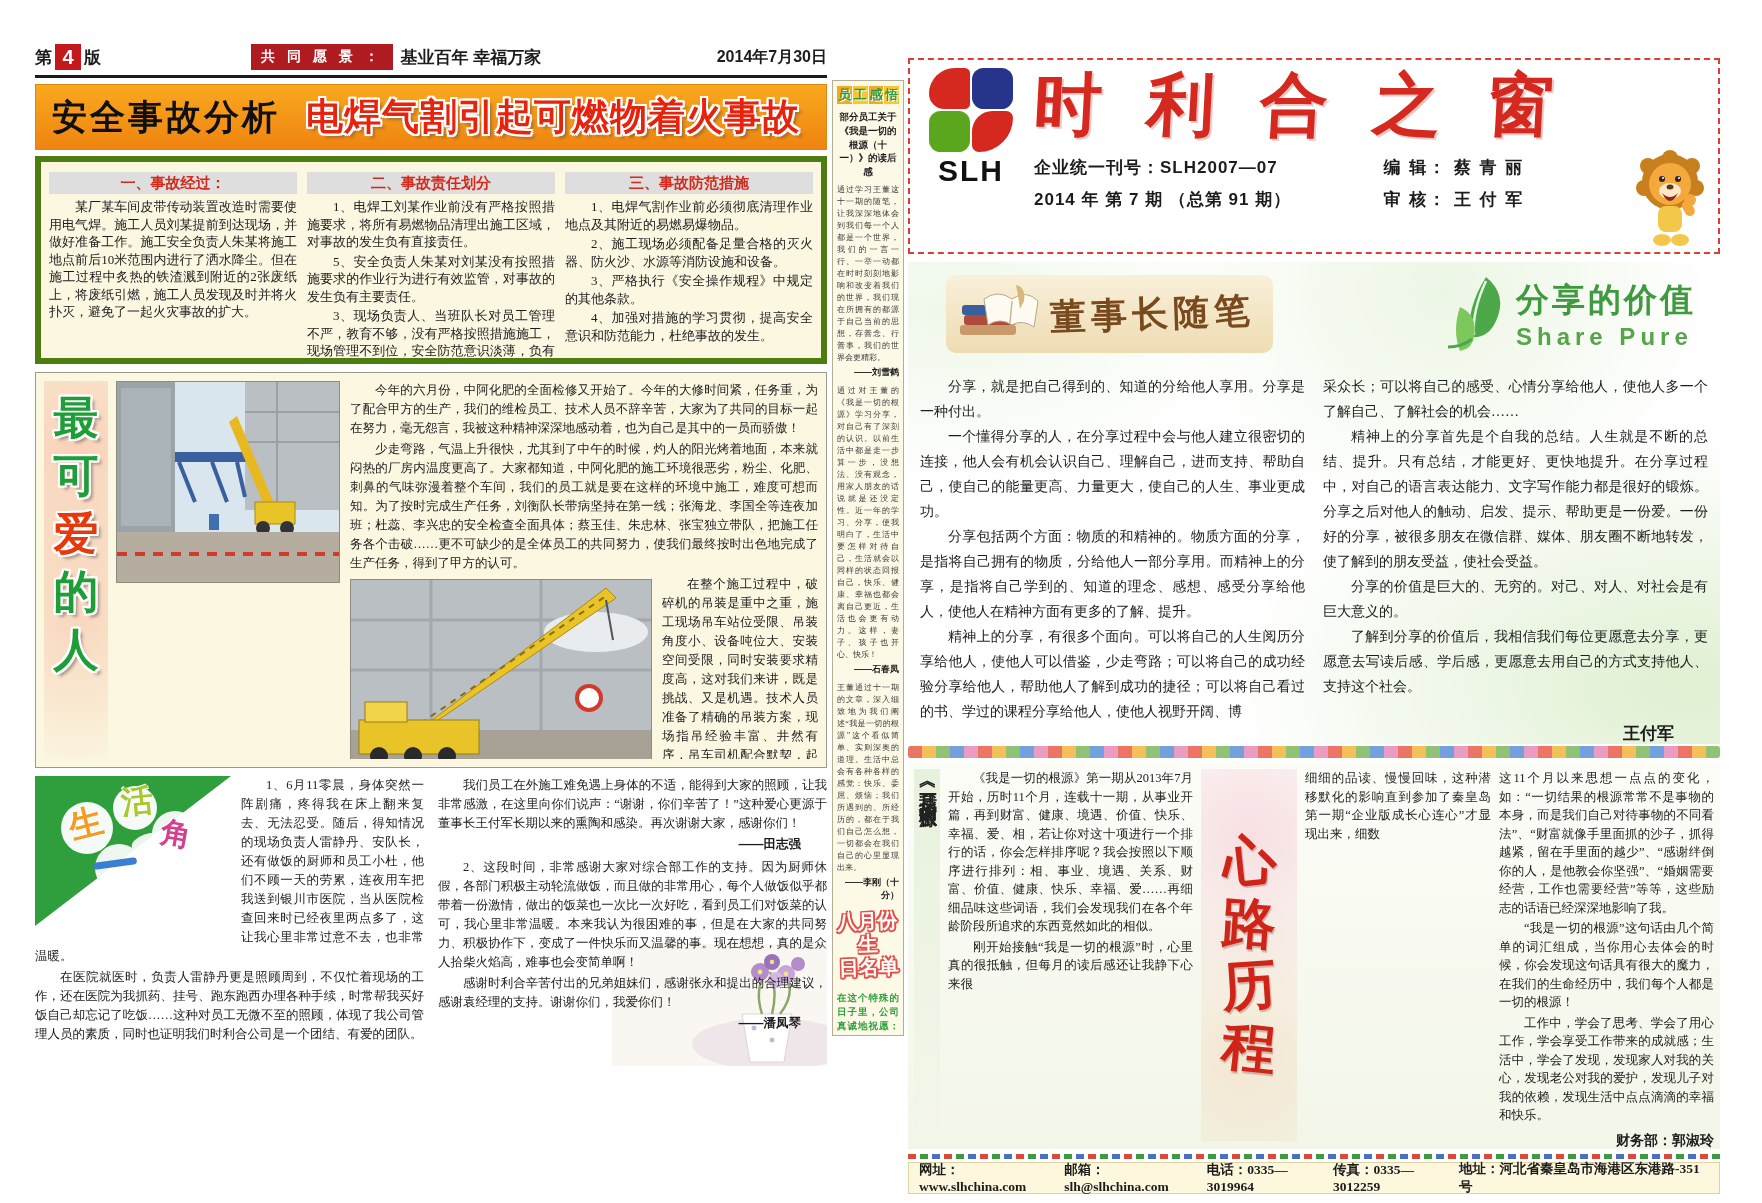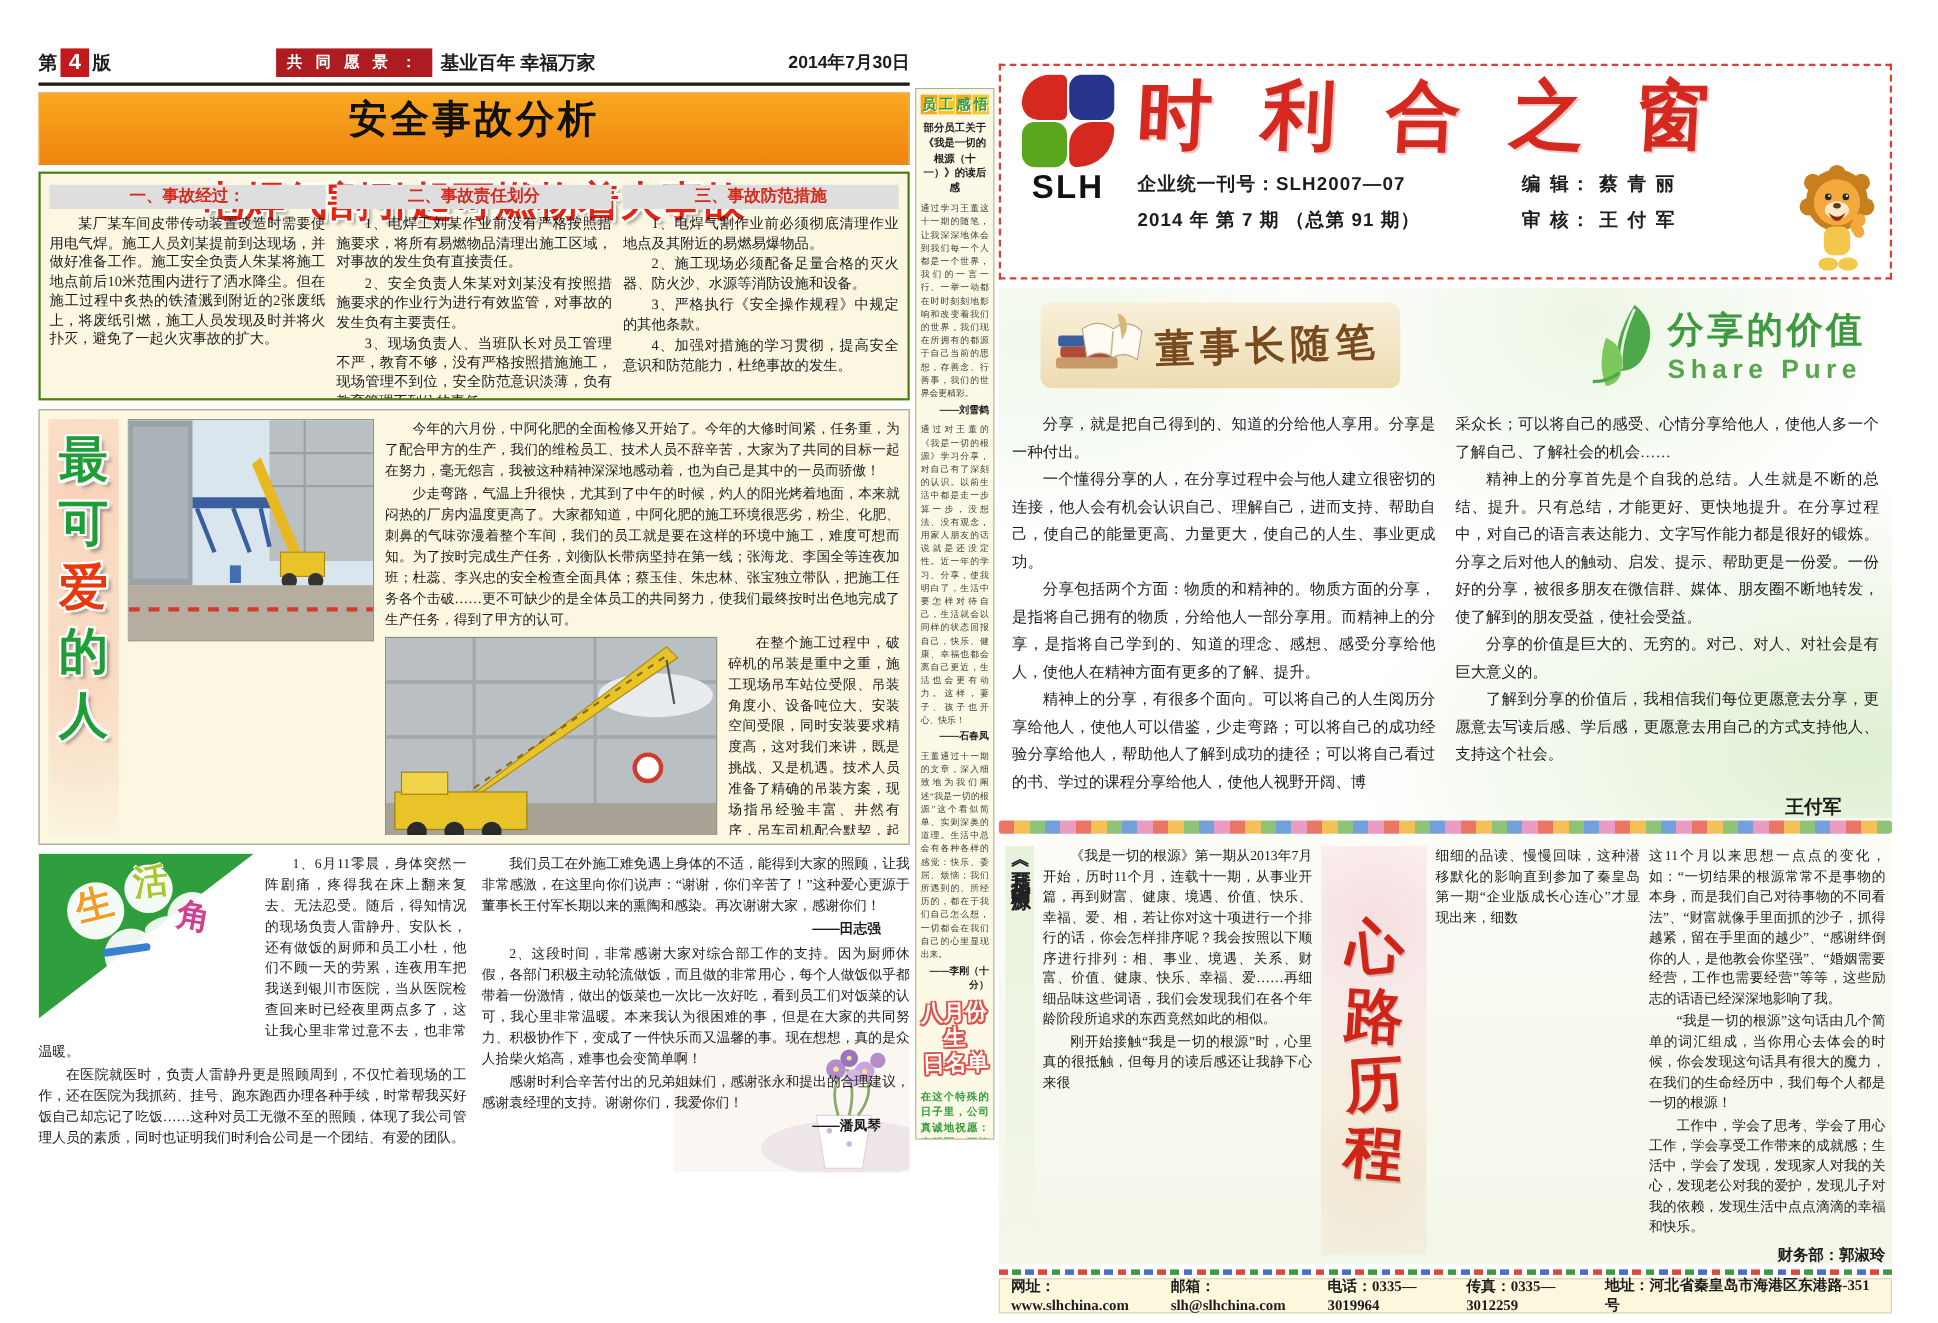--- a/index.html
+++ b/index.html
@@ -17,25 +17,25 @@
   .edition{display:flex;align-items:center;font-size:17px;gap:3px;}
   .ed-num{display:inline-block;width:26px;height:26px;background:#c3191d;color:#fff;
           font-size:20px;line-height:26px;text-align:center;font-family:"Liberation Sans",sans-serif;}
   .vision{display:flex;align-items:center;margin-left:150px;gap:8px;}
   .vision-label{background:#ae1c22;color:#fff;font-size:14px;padding:4px 10px;letter-spacing:4px;
                 font-family:"Liberation Sans",sans-serif;font-weight:bold;}
   .vision-text{font-size:17px;font-weight:bold;font-family:"Liberation Sans",sans-serif;}
   .lp-date{margin-left:auto;margin-right:0;font-size:16px;font-family:"Liberation Sans",sans-serif;}
   .lp-rule{height:3px;background:#1b1b1b;margin-top:3px;}
   .lp-banner{margin-top:6px;height:64px;background:linear-gradient(#f9a81f,#ef8410);
-             display:flex;align-items:center;gap:26px;padding:0 16px;border:1px solid #d88a10;flex-direction:column;}
+             display:flex;align-items:center;gap:26px;padding:0 16px;border:1px solid #d88a10;}
   .banner-kicker{font-size:35px;font-weight:900;color:#101010;letter-spacing:3px;}
   .banner-headline{font-size:37px;font-weight:900;color:#e8230d;letter-spacing:1px;}
 
-  .lp-accident{margin-top:6px;height:208px;background:#fbf7e1;border:2px solid #4d7c0f;
+  .lp-accident{margin-top:6px;height:208px;background:#fbf7e1;border:6px solid #4d7c0f;
                display:flex;gap:10px;padding:10px 8px;box-sizing:border-box;overflow:hidden;}
   .acc-col{flex:1;font-size:13px;line-height:17.5px;}
   .acc-title{background:#dedede;color:#d42a1c;font-weight:bold;font-size:15px;text-align:center;
              height:22px;line-height:22px;margin-bottom:4px;font-family:"Liberation Sans",sans-serif;}
 
   .lp-loveliest{margin-top:8px;height:396px;background:#fbf7e1;border:1px solid #9a9a8a;
                 display:flex;padding:8px;box-sizing:border-box;overflow:hidden;gap:8px;}
   .love-title{width:64px;display:flex;flex-direction:column;align-items:center;justify-content:flex-start;
               padding-top:14px;gap:13px;flex-shrink:0;
               background:radial-gradient(circle at 50% 18%,rgba(246,178,150,.55),transparent 60%),
@@ -185,21 +185,21 @@
     </div>
 
     <div class="lp-accident">
       <div class="acc-col">
         <div class="acc-title">一、事故经过：</div>
         <p class="para">某厂某车间皮带传动装置改造时需要使用电气焊。施工人员刘某提前到达现场，并做好准备工作。施工安全负责人朱某将施工地点前后10米范围内进行了洒水降尘。但在施工过程中炙热的铁渣溅到附近的2张废纸上，将废纸引燃，施工人员发现及时并将火扑灭，避免了一起火灾事故的扩大。</p>
       </div>
       <div class="acc-col">
         <div class="acc-title">二、事故责任划分</div>
         <p class="para">1、电焊工刘某作业前没有严格按照措施要求，将所有易燃物品清理出施工区域，对事故的发生负有直接责任。</p>
-        <p class="para">2、安全负责人朱某对刘某没有按照措施要求的作业行为进行有效监管，对事故的发生负有主要责任。</p>
+        <p class="para">5、安全负责人朱某对刘某没有按照措施要求的作业行为进行有效监管，对事故的发生负有主要责任。</p>
         <p class="para">3、现场负责人、当班队长对员工管理不严，教育不够，没有严格按照措施施工，现场管理不到位，安全防范意识淡薄，负有教育管理不到位的责任。</p>
       </div>
       <div class="acc-col">
         <div class="acc-title">三、事故防范措施</div>
         <p class="para">1、电焊气割作业前必须彻底清理作业地点及其附近的易燃易爆物品。</p>
         <p class="para">2、施工现场必须配备足量合格的灭火器、防火沙、水源等消防设施和设备。</p>
         <p class="para">3、严格执行《安全操作规程》中规定的其他条款。</p>
         <p class="para">4、加强对措施的学习贯彻，提高安全意识和防范能力，杜绝事故的发生。</p>
       </div>
     </div>

